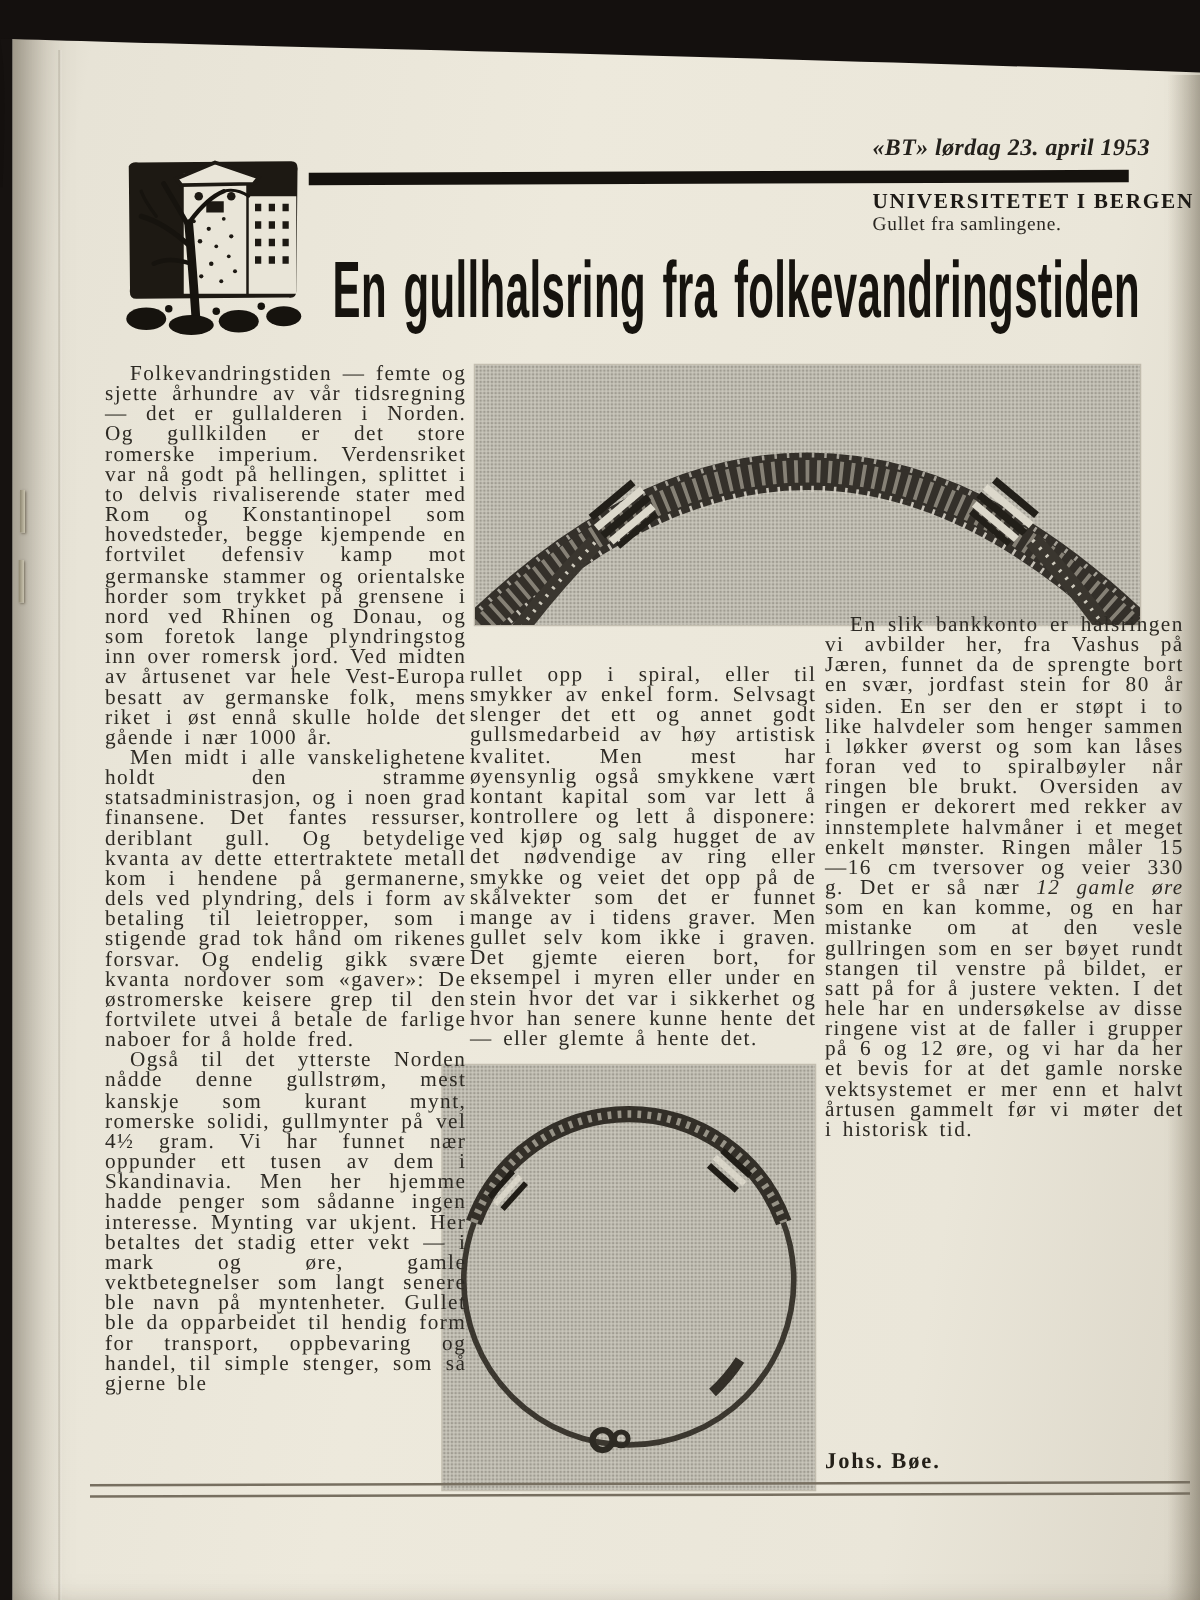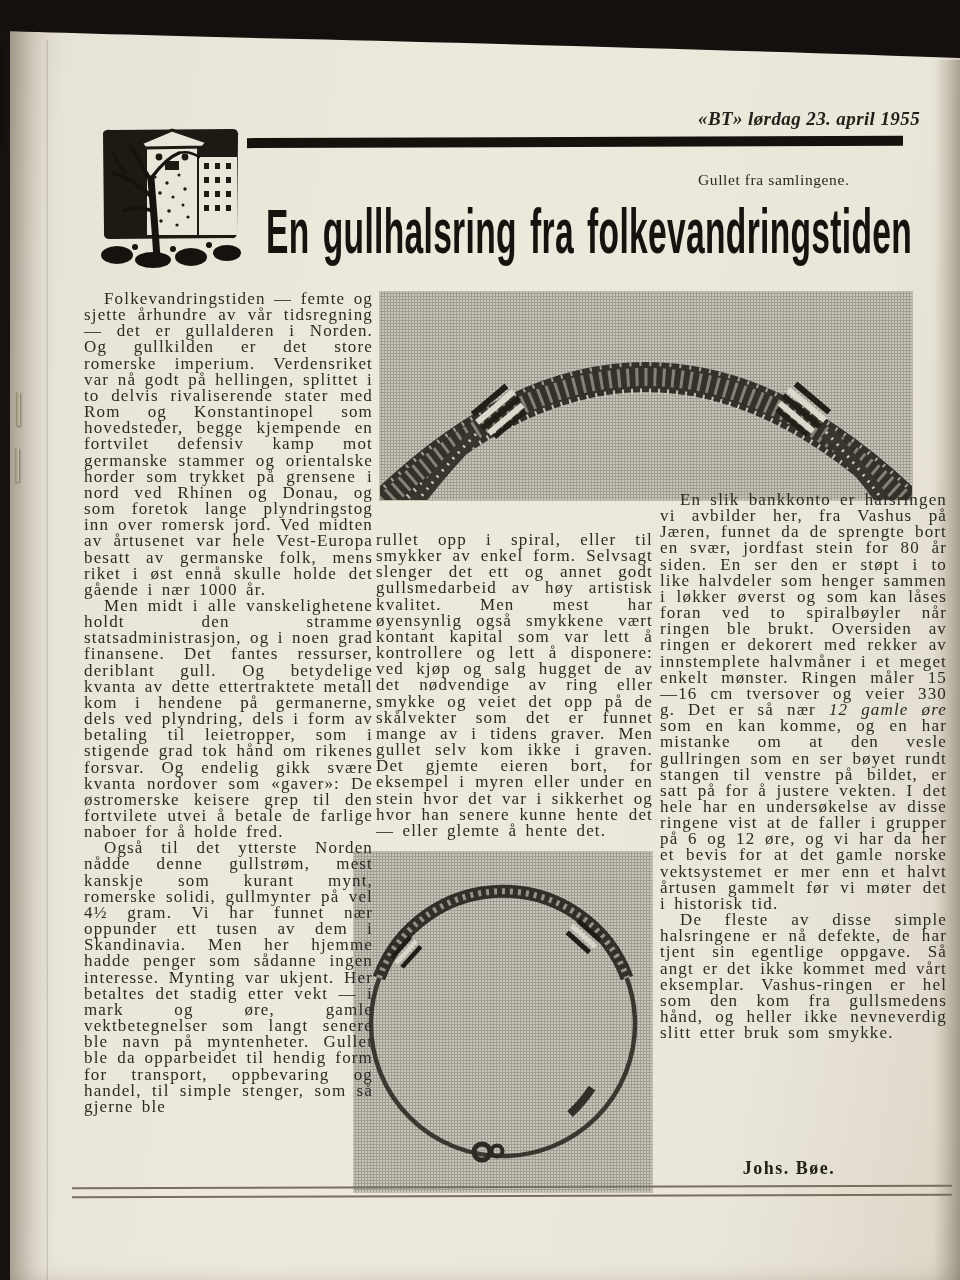--- a/index.html
+++ b/index.html
@@ -57,21 +57,21 @@
     box-shadow:0 0 0 1px rgba(120,112,95,.35);
   }
   #photo-ring-detail{left:370px;top:292px;width:532px;height:208px;}
   #photo-ring-full{left:344px;top:852px;width:298px;height:340px;}
   .photo svg{display:block;width:100%;height:100%;}
 
   .logo{position:absolute;left:85px;top:127px;width:152px;height:142px;}
   .logo svg{display:block;width:100%;height:100%;}
 
   .byline{
-    position:absolute;left:650px;top:1158px;width:258px;text-align:center;
+    position:absolute;left:650px;top:1158px;width:258px;text-align:left;
     font-weight:bold;font-size:18px;letter-spacing:1.5px;color:#242019;
   }
   .rule-bottom{position:absolute;left:62px;width:880px;height:2px;background:#776f60;transform:rotate(-.15deg);}
   #rule-b1{top:1186px;}
   #rule-b2{top:1195px;}
 </style>
 </head>
 <body>
 
 <div class="page">
@@ -132,22 +132,23 @@
         <ellipse cx="58" cy="133" rx="18" ry="8"></ellipse>
         <ellipse cx="96" cy="130" rx="16" ry="9"></ellipse>
         <ellipse cx="132" cy="126" rx="14" ry="8"></ellipse>
         <circle cx="40" cy="120" r="3"></circle>
           <circle cx="78" cy="122" r="3"></circle>
           <circle cx="114" cy="118" r="3"></circle>
       </g>
     </svg>
   </div>
 
-  <div class="masthead">«BT» lørdag 23. april 1955</div>
+  <div class="masthead">«BT» lørdag 23. april 1953</div>
   <div class="rule-thick"></div>
+  <div class="institution">UNIVERSITETET I BERGEN</div>
   <div class="institution-sub">Gullet fra samlingene.</div>
 
   <div class="headline">En gullhalsring fra folkevandringstiden</div>
 
   <div class="photo" id="photo-ring-detail">
     <svg viewBox="0 0 532 208" xmlns="http://www.w3.org/2000/svg">
       <path d="M-34,250 Q266,-80 566,250" fill="none" stroke="#34302a" stroke-width="30"></path>
       <path d="M-34,250 Q266,-80 566,250" fill="none" stroke="#9b968a" stroke-width="18" stroke-dasharray="3 6" opacity=".8"></path>
       <path d="M-30,262 Q266,-64 562,262" fill="none" stroke="#d6d2c6" stroke-width="5" stroke-dasharray="2 7" opacity=".9"></path>
       <path d="M-38,238 Q266,-94 570,238" fill="none" stroke="#d6d2c6" stroke-width="4" stroke-dasharray="2 8" opacity=".7"></path>
@@ -198,21 +199,20 @@
     <p>Men midt i alle vanskelighetene holdt den stramme statsadministrasjon, og i noen grad finansene. Det fantes ressurser, deriblant gull. Og betydelige kvanta av dette ettertraktete metall kom i hendene på germanerne, dels ved plyndring, dels i form av betaling til leietropper, som i stigende grad tok hånd om rikenes forsvar. Og endelig gikk svære kvanta nordover som «gaver»: De østromerske keisere grep til den fortvilete utvei å betale de farlige naboer for å holde fred.</p>
     <p>Også til det ytterste Norden nådde denne gullstrøm, mest kanskje som kurant mynt, romerske solidi, gullmynter på vel 4½ gram. Vi har funnet nær oppunder ett tusen av dem i Skandinavia. Men her hjemme hadde penger som sådanne ingen interesse. Mynting var ukjent. Her betaltes det stadig etter vekt — i mark og øre, gamle vektbetegnelser som langt senere ble navn på myntenheter. Gullet ble da opparbeidet til hendig form for transport, oppbevaring og handel, til simple stenger, som så gjerne ble</p>
   </div>
 
   <div class="col" id="col2">
     <p class="noindent">rullet opp i spiral, eller til smykker av enkel form. Selvsagt slenger det ett og annet godt gullsmedarbeid av høy artistisk kvalitet. Men mest har øyensynlig også smykkene vært kontant kapital som var lett å kontrollere og lett å disponere: ved kjøp og salg hugget de av det nødvendige av ring eller smykke og veiet det opp på de skålvekter som det er funnet mange av i tidens graver. Men gullet selv kom ikke i graven. Det gjemte eieren bort, for eksempel i myren eller under en stein hvor det var i sikkerhet og hvor han senere kunne hente det — eller glemte å hente det.</p>
   </div>
 
   <div class="col" id="col3">
     <p><span>En slik bankkonto er halsringen vi avbilder her, fra Vashus på Jæren, funnet da de sprengte bort en svær, jordfast stein for 80 år siden. En ser den er støpt i to like halvdeler som henger sammen i løkker øverst og som kan låses foran ved to spiralbøyler når ringen ble brukt. Oversiden av ringen er dekorert med rekker av innstemplete halvmåner i et meget enkelt mønster. Ringen måler 15—16 cm tversover og veier 330 g. Det er så nær </span><span class="italic">12 gamle øre</span><span> som en kan komme, og en har mistanke om at den vesle gullringen som en ser bøyet rundt stangen til venstre på bildet, er satt på for å justere vekten. I det hele har en undersøkelse av disse ringene vist at de faller i grupper på 6 og 12 øre, og vi har da her et bevis for at det gamle norske vektsystemet er mer enn et halvt årtusen gammelt før vi møter det i historisk tid.</span></p>
-    <p>De fleste av disse simple halsringene er nå defekte, de har tjent sin egentlige oppgave. Så angt er det ikke kommet med vårt eksemplar. Vashus-ringen er hel som den kom fra gullsmedens hånd, og heller ikke nevneverdig slitt etter bruk som smykke.</p>
   </div>
 
   <div class="byline">Johs. Bøe.</div>
 
   <div class="rule-bottom" id="rule-b1"></div>
   <div class="rule-bottom" id="rule-b2"></div>
 </div>
 
 <svg class="top-black" viewBox="0 0 960 150" xmlns="http://www.w3.org/2000/svg">
   <path d="M0,0 H960 V58 C790,52 520,44 300,39 C170,36 70,33 0,31 Z" fill="#14100e"></path>

